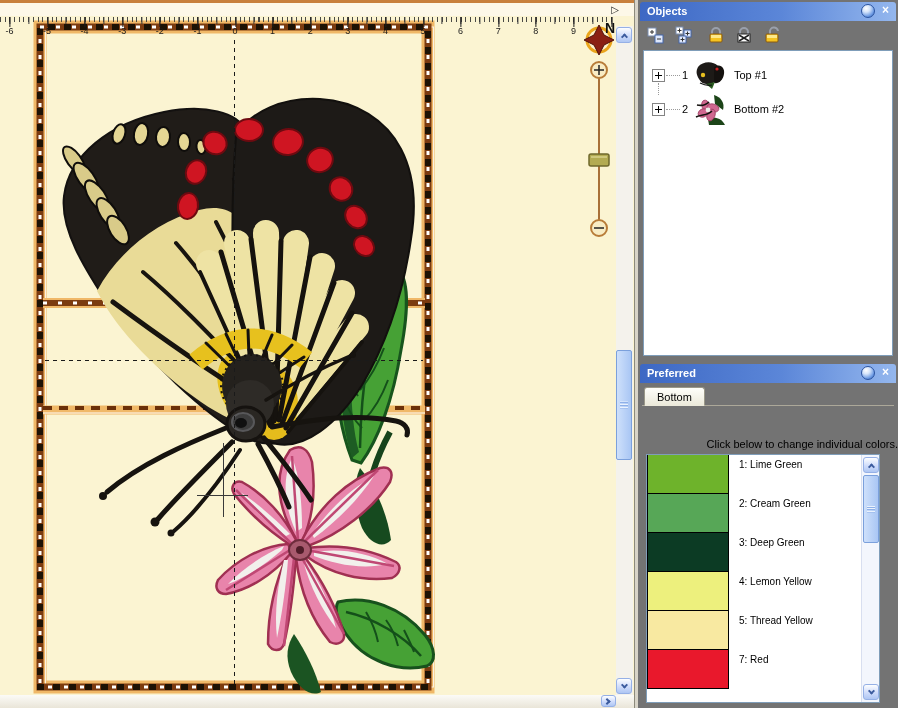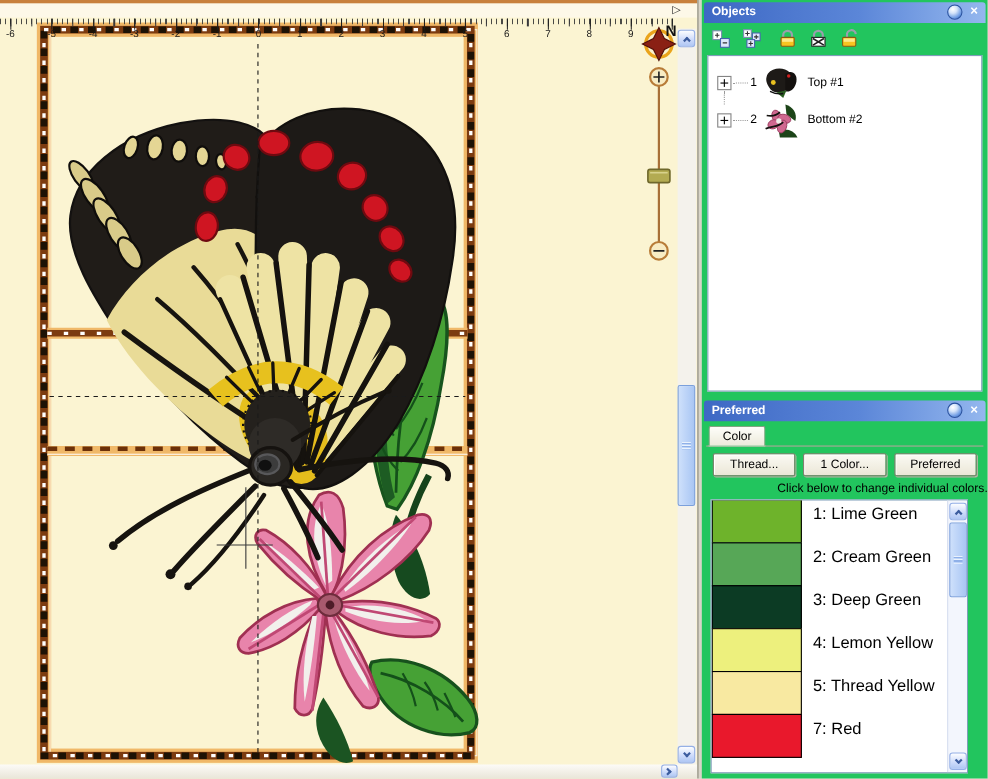--- a/index.html
+++ b/index.html
@@ -28,21 +28,21 @@
   .chev.up{transform:rotate(45deg) translate(1px,1px);}
   .chev.down{transform:rotate(225deg) translate(1px,1px);}
   .chev.right{transform:rotate(135deg) translate(1px,1px);}
   .xp-thumb{position:absolute;background:linear-gradient(90deg,#cee0fb,#a9c6f4);border:1px solid #7ba0dc;border-radius:2px;cursor:pointer;}
   .grip{position:absolute;left:3px;right:3px;top:50%;height:7px;transform:translateY(-50%);background:repeating-linear-gradient(#eaf2fd 0 1px,#8fb0e8 1px 2px,transparent 2px 3px);}
 
   
   #divider{position:absolute;left:634px;top:0;width:4px;height:708px;background:#d8d4c8;border-left:1px solid #8c8a7c;}
 
   
-  #panels{position:absolute;left:638px;top:0;width:260px;height:708px;background:#22c55e;}
+  #panels{position:absolute;left:638px;top:0;width:260px;height:708px;background:#737373;}
   .panel-title{position:absolute;left:2px;width:256px;height:19px;border-radius:3px 3px 0 0;
     background:linear-gradient(90deg,#3d68c4 0%,#5b86d8 55%,#94b7ee 100%);
     color:#fff;font-size:11px;font-weight:bold;line-height:19px;padding-left:7px;}
   .title-icons{position:absolute;right:3px;top:2px;display:flex;gap:3px;align-items:center;}
   .help-ball{width:14px;height:14px;border-radius:50%;background:radial-gradient(circle at 35% 28%,#ffffff,#d5e4fa 32%,#6f9ce4 68%,#2d5cae);border:1px solid #2c54a0;cursor:pointer;}
   .close-x{width:15px;height:14px;color:#fff;font-size:12px;font-weight:bold;line-height:13px;text-align:center;cursor:pointer;}
 
   #obj-toolbar{position:absolute;left:4px;top:22px;width:252px;height:26px;display:flex;align-items:center;gap:8px;padding-left:4px;}
   .tb-icon{width:20px;height:20px;display:flex;align-items:center;justify-content:center;cursor:pointer;}
 
@@ -61,21 +61,21 @@
   #prop-tabrow{position:absolute;left:4px;top:388px;width:252px;height:18px;border-bottom:1px solid #aca899;}
   #tab-color{position:absolute;left:2px;bottom:-1px;height:19px;padding:0 12px;background:linear-gradient(#fefefa,#eceadb);
     border:1px solid #9a9889;border-bottom:1px solid #eceadb;border-radius:3px 3px 0 0;font-size:11px;line-height:18px;cursor:pointer;}
   .btnrow{position:absolute;left:10px;top:412px;width:240px;display:flex;gap:7px;}
   .xpbutton{flex:1;height:21px;background:linear-gradient(#fbfaf4,#ebe7d7);border:1px solid #81816f;border-radius:2px;
     box-shadow:inset 1px 1px 0 #fff, 1px 1px 0 #b8b5a5;font-size:11px;color:#000;text-align:center;line-height:19px;cursor:pointer;}
   #prop-instruction{position:absolute;left:0;top:438px;width:260px;text-align:right;font-size:11px;color:#000;}
   #color-list{position:absolute;left:8px;top:454px;width:234px;height:249px;background:#fff;border:1px solid #7f9db9;overflow:hidden;}
   .color-row{position:relative;height:39px;cursor:pointer;}
   .swatch{position:absolute;left:0;top:-1px;width:82px;height:40px;border:1px solid #000;}
-  .color-label{position:absolute;left:92px;top:4px;font-size:15px;color:#000;}
+  .color-label{position:absolute;left:92px;top:4px;font-size:10px;color:#000;}
   #color-sb{position:absolute;left:214px;top:0px;width:18px;height:247px;background:#f3f6fd;border-left:1px solid #d8dff0;}
 </style>
 </head>
 <body>
 
 <div id="stage">
 
   <div id="canvas">
     <div id="topstrip">
       <div id="flyout-btn">▷</div>
@@ -422,26 +422,21 @@
       </div>
 
     <div class="panel-title" style="top:364px;">
       <span>Preferred</span>
       <span class="title-icons">
         <span class="help-ball"></span>
         <span class="close-x">×</span>
       </span>
     </div>
     <div id="prop-tabrow">
-      <span id="tab-color">Color</span>
-    </div>
-    <div class="btnrow">
-      <span class="xpbutton">Thread...</span>
-      <span class="xpbutton">1 Color...</span>
-      <span class="xpbutton">Preferred</span>
+      <span id="tab-color">Bottom</span>
     </div>
     <div id="prop-instruction">Click below to change individual colors.</div>
 
     <div id="color-list">
       <div id="color-rows">
           <div class="color-row">
             <span class="swatch" style="background: rgb(110, 179, 43);"></span>
             <span class="color-label">1: Lime Green</span>
           </div>
           <div class="color-row">

